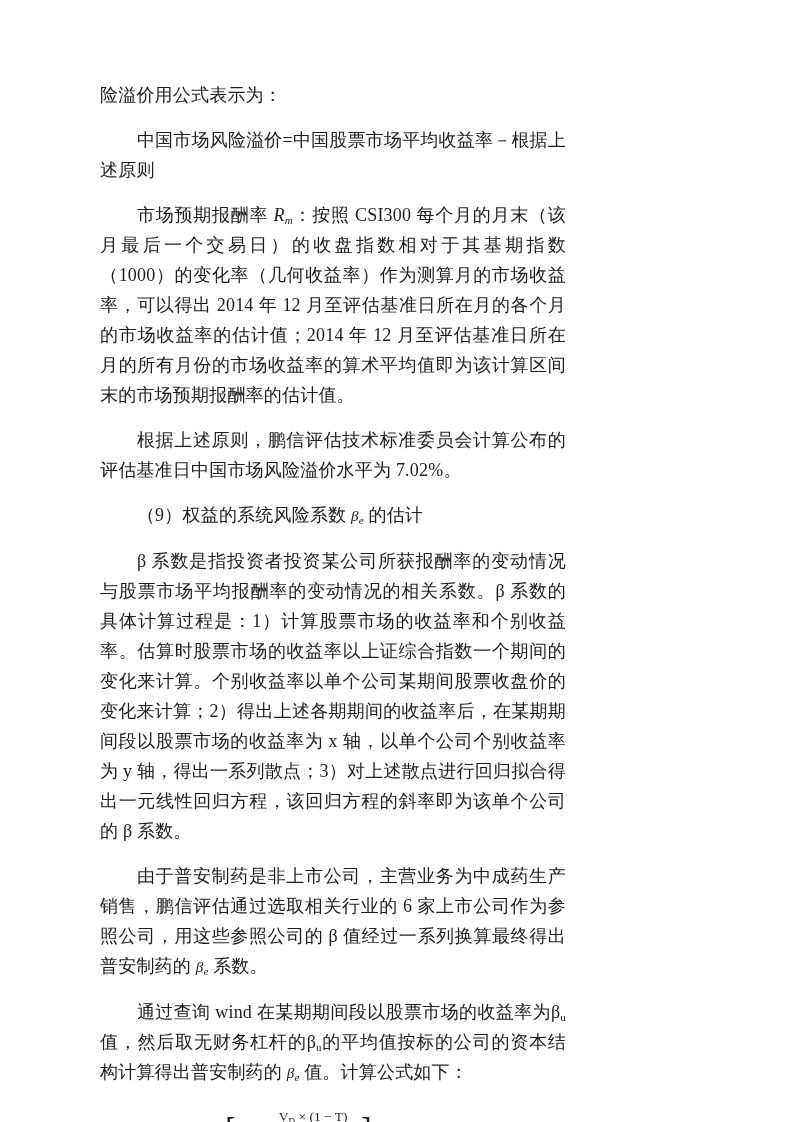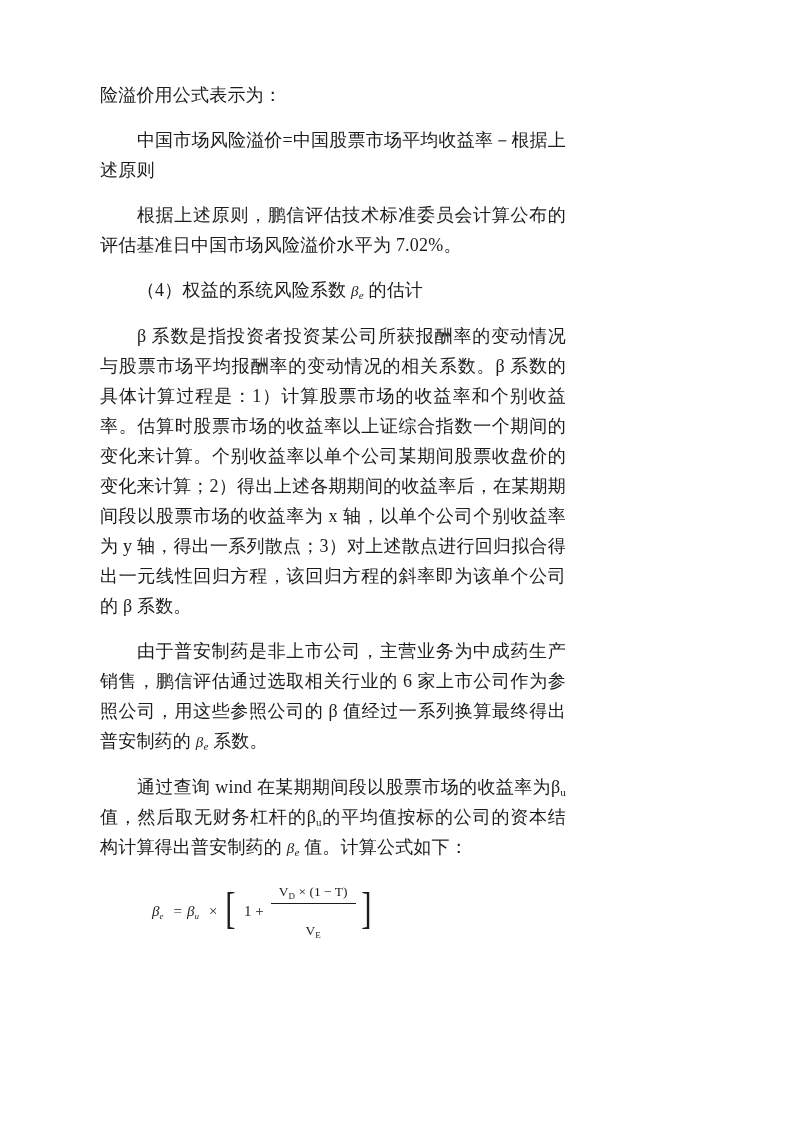--- a/index.html
+++ b/index.html
@@ -100,27 +100,30 @@
   <div class="body-text">
 
     <p class="no-indent">
       <span>险溢价用公式表示为：</span>
     </p>
 
     <p class="indent">
       <span>中国市场风险溢价=中国股票市场平均收益率－根据上述原则</span>
     </p>
 
+    <p class="indent">
+      <span>市场预期报酬率 </span><span class="var-it">R</span><sub class="var-it">m</sub><span>：按照 CSI300 每个月的月末（该月最后一个交易日）的收盘指数相对于其基期指数（1000）的变化率（几何收益率）作为测算月的市场收益率，可以得出 2014 年 12 月至评估基准日所在月的各个月的市场收益率的估计值；2014 年 12 月至评估基准日所在月的所有月份的市场收益率的算术平均值即为该计算区间末的市场预期报酬率的估计值。</span>
+    </p>
 
     <p class="indent">
       <span>根据上述原则，鹏信评估技术标准委员会计算公布的评估基准日中国市场风险溢价水平为 7.02%。</span>
     </p>
 
     <p class="indent">
-      <span>（4）权益的系统风险系数 </span><span class="beta-small">β</span><sub class="beta-small">e</sub><span> 的估计</span>
+      <span>（9）权益的系统风险系数 </span><span class="beta-small">β</span><sub class="beta-small">e</sub><span> 的估计</span>
     </p>
 
     <p class="indent">
       <span>β 系数是指投资者投资某公司所获报酬率的变动情况与股票市场平均报酬率的变动情况的相关系数。β 系数的具体计算过程是：1）计算股票市场的收益率和个别收益率。估算时股票市场的收益率以上证综合指数一个期间的变化来计算。个别收益率以单个公司某期间股票收盘价的变化来计算；2）得出上述各期期间的收益率后，在某期期间段以股票市场的收益率为 x 轴，以单个公司个别收益率为 y 轴，得出一系列散点；3）对上述散点进行回归拟合得出一元线性回归方程，该回归方程的斜率即为该单个公司的 β 系数。</span>
     </p>
 
     <p class="indent">
       <span>由于普安制药是非上市公司，主营业务为中成药生产销售，鹏信评估通过选取相关行业的 6 家上市公司作为参照公司，用这些参照公司的 β 值经过一系列换算最终得出普安制药的 </span><span class="beta-small">β</span><sub class="beta-small">e</sub><span> 系数。</span>
     </p>
 

